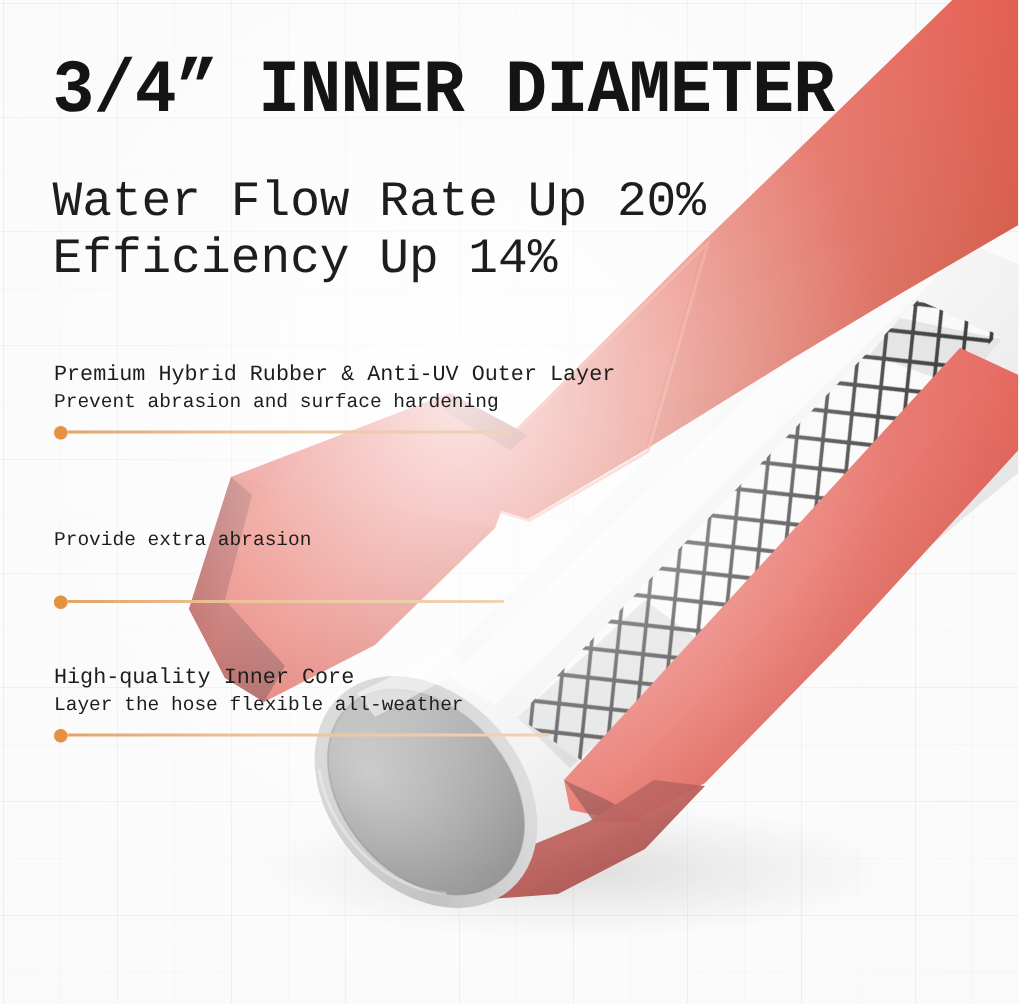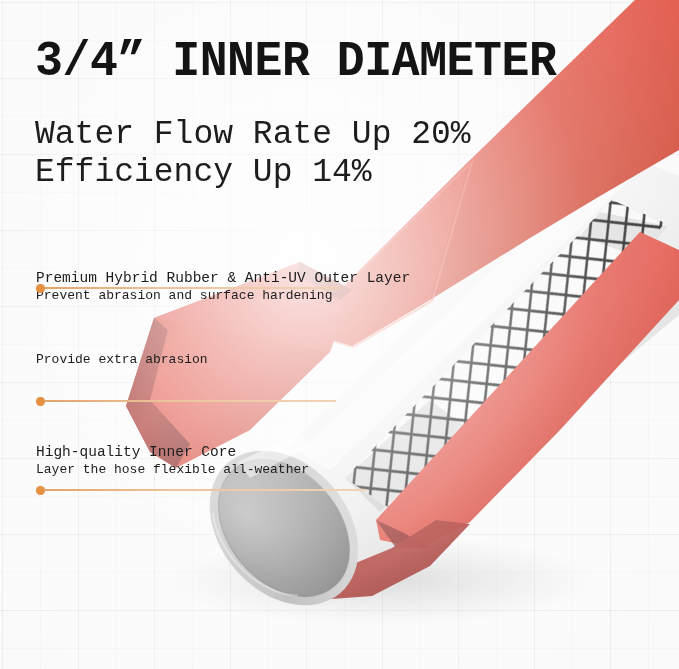--- a/index.html
+++ b/index.html
@@ -275,21 +275,21 @@
 
   <div class="vignette"></div>
 
   <div class="headline">3/4” INNER DIAMETER</div>
 
   <div class="subline">
     <div>Water Flow Rate Up 20%</div>
     <div>Efficiency Up 14%</div>
   </div>
 
-  <div class="callout" style="top:241px;margin-top:28px;">
+  <div class="callout" style="top:241px;">
     <div class="ctitle">Premium Hybrid Rubber &amp; Anti-UV Outer Layer</div>
     <div class="csub">Prevent abrasion and surface hardening</div>
   </div>
   <div class="leader" style="left:36px;top:283px;width:305px;">
     <span class="dot"></span>
     <span class="lline"></span>
   </div>
 
   <div class="callout" style="top:351px;">
     <div class="csub">Provide extra abrasion</div>

